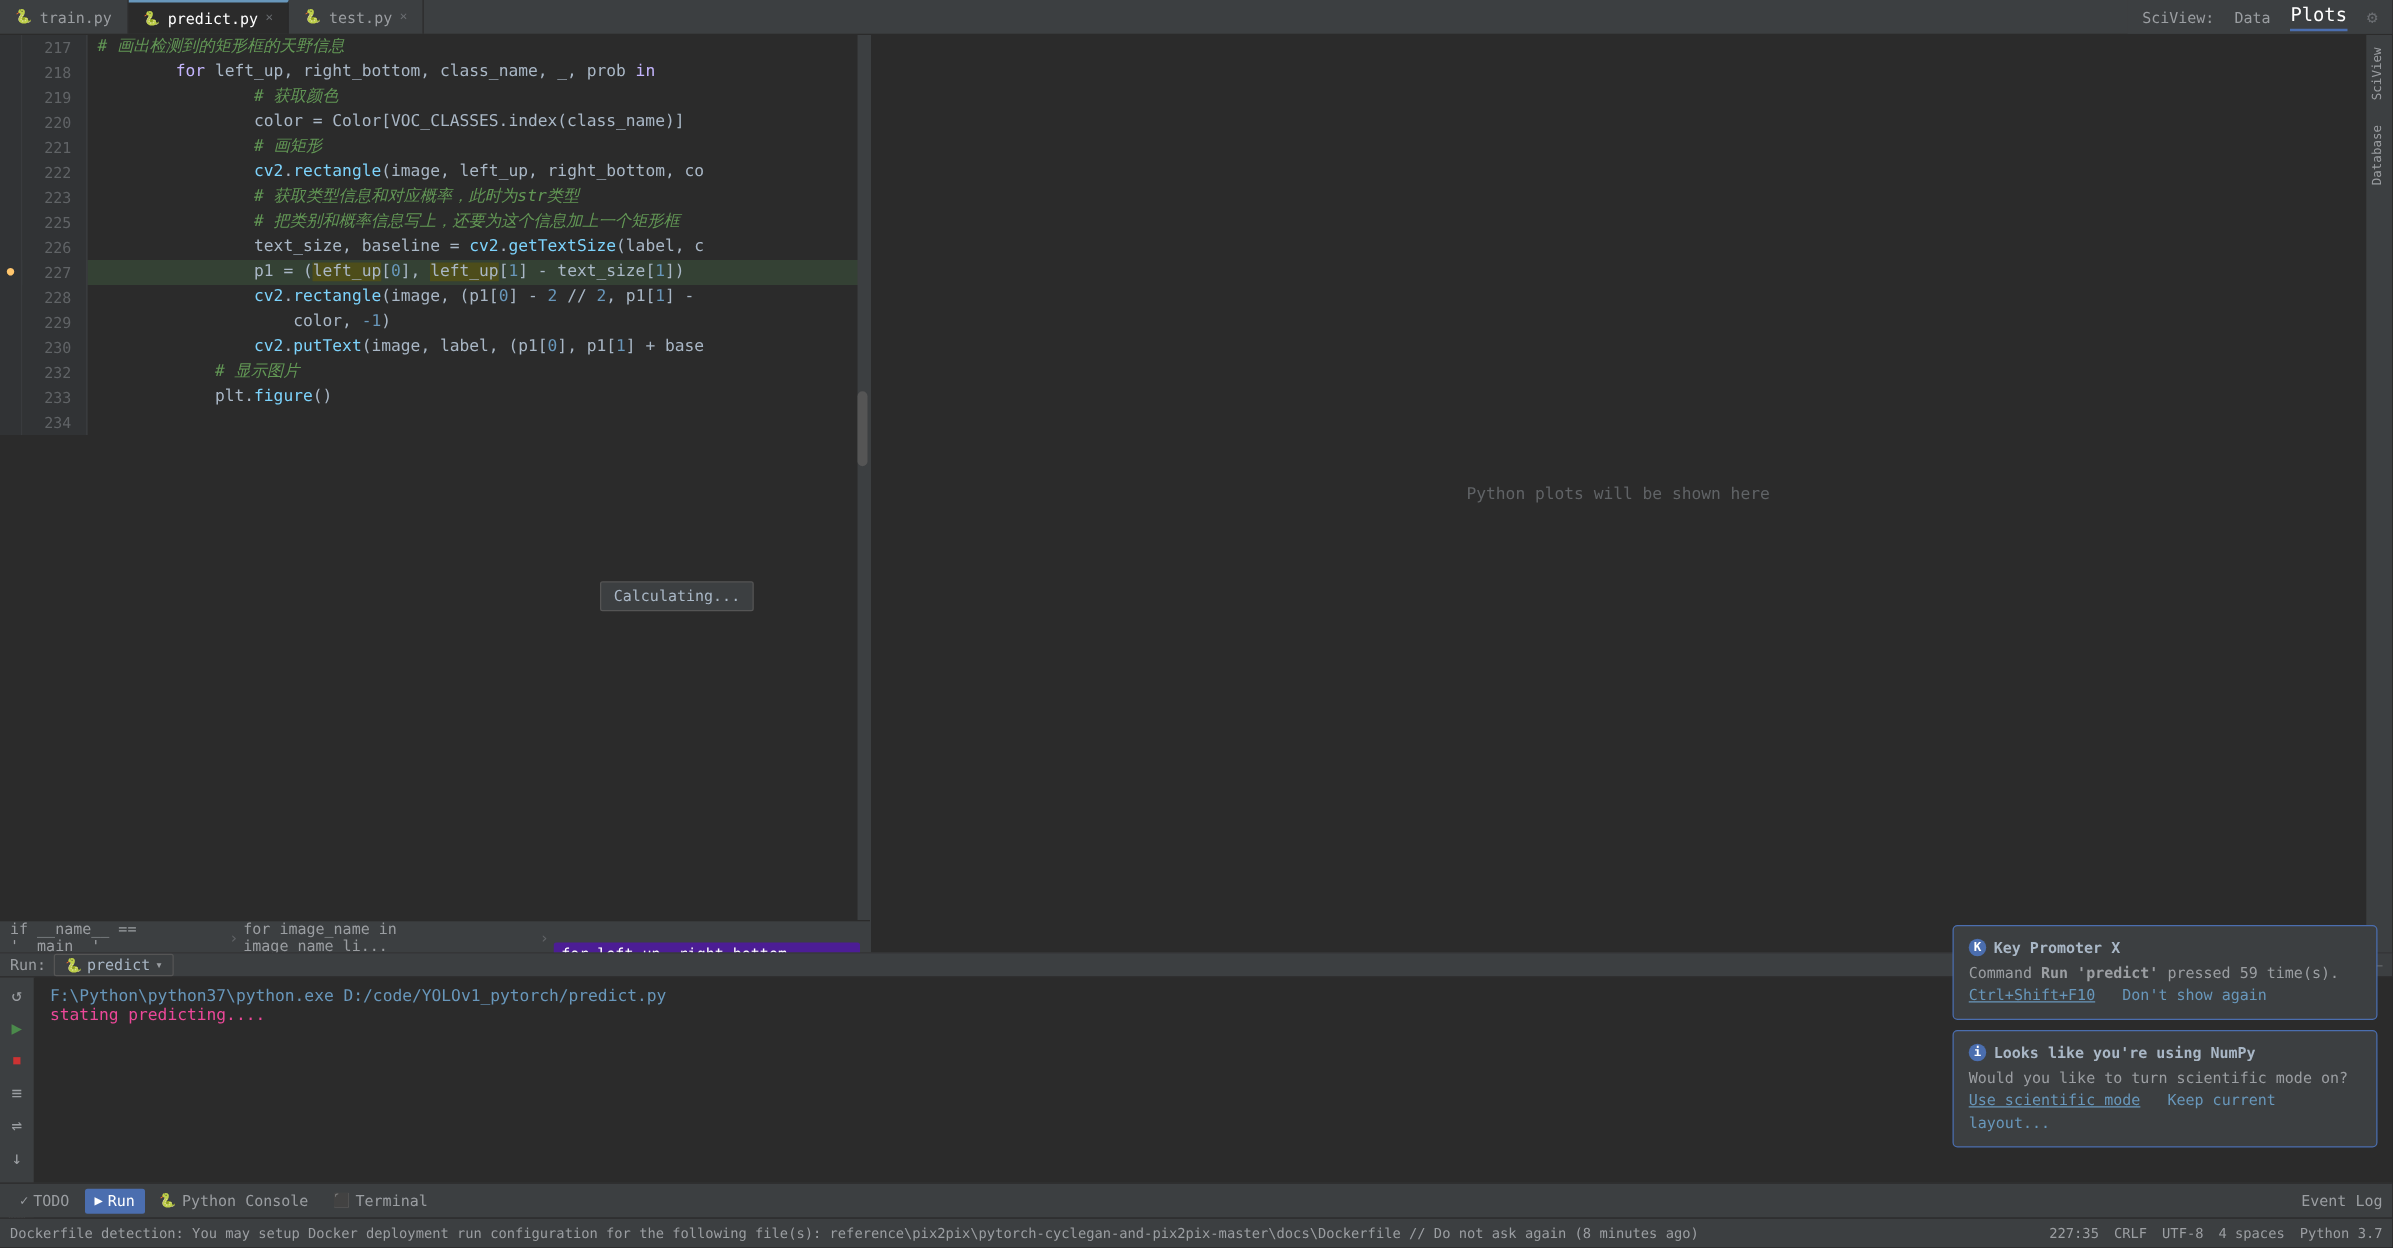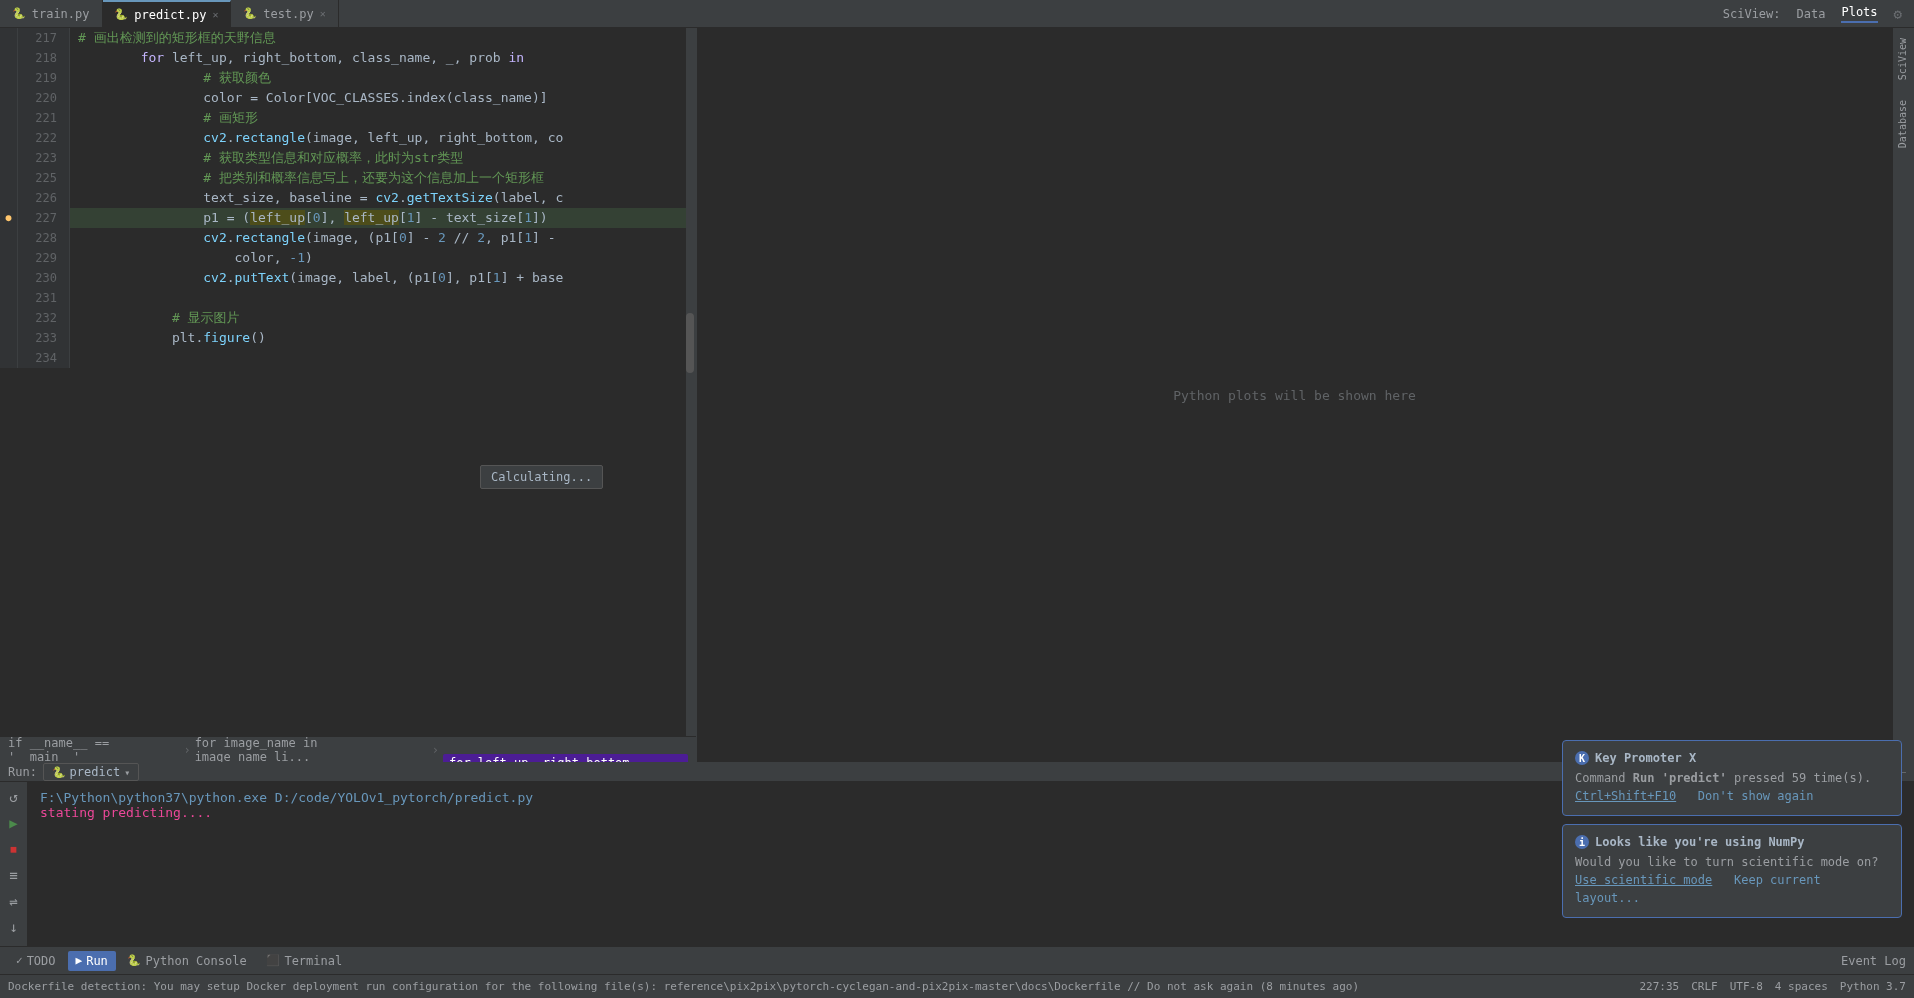--- a/index.html
+++ b/index.html
@@ -73,21 +73,21 @@
       white-space: pre;
       font-size: 13px;
       color: #a9b7c6;
       flex: 1;
     }
 
     
     .kw { color: #c4b5fd; }
     .fn { color: #7dd3fc; }
     .num { color: #6897bb; }
-    .cmt { color: #629755; }
+    .cmt { color: #629755; font-style: italic; }
 
     
     .breadcrumb-bar {
       height: 26px;
       background: #3c3f41;
       display: flex;
       align-items: center;
       padding: 0 8px;
       font-size: 12px;
       color: #9b9ea2;
@@ -275,21 +275,21 @@
     </div>
     <div class="editor-tab">
       <span class="tab-icon">🐍</span>
       <span>test.py</span>
       <span class="tab-close">✕</span>
     </div>
 
     <div style="margin-left:auto;display:flex;align-items:center;padding:0 12px;gap:16px;background:#3c3f41;">
       <span style="color:#9b9ea2;font-size:12px;">SciView:</span>
       <span style="color:#9b9ea2;font-size:12px;cursor:pointer;">Data</span>
-      <span style="color:#ffffff;font-size:12px;cursor:pointer;border-bottom:2px solid #4b6eaf;padding-bottom:2px;">Plots</span>
+      <span style="color:#ffffff;font-size:15px;cursor:pointer;border-bottom:2px solid #4b6eaf;padding-bottom:2px;">Plots</span>
       <span style="color:#6b6e72;font-size:14px;cursor:pointer;">⚙</span>
     </div>
   </div>
 
   <div style="display:flex;flex:1;overflow:hidden;">
 
     <div style="width:697px;display:flex;flex-direction:column;background:#2b2b2b;border-right:1px solid #3c3f41;">
 
       <div style="flex:1;overflow:hidden;position:relative;">
 
@@ -365,25 +365,20 @@
           <div class="line-num">229</div>
           <div class="line-code">                    color, <span class="num">-1</span>)</div>
         </div>
 
         <div class="code-line">
           <div class="line-gutter"></div>
           <div class="line-num">230</div>
           <div class="line-code">                <span class="fn">cv2</span>.<span class="fn">putText</span>(image, label, (p1[<span class="num">0</span>], p1[<span class="num">1</span>] + base</div>
         </div>
 
-        <div class="code-line">
-          <div class="line-gutter"></div>
-          <div class="line-num">231</div>
-          <div class="line-code"></div>
-        </div>
 
         <div class="code-line">
           <div class="line-gutter"></div>
           <div class="line-num">232</div>
           <div class="line-code">            <span class="cmt"># 显示图片</span></div>
         </div>
 
         <div class="code-line">
           <div class="line-gutter"></div>
           <div class="line-num">233</div>

